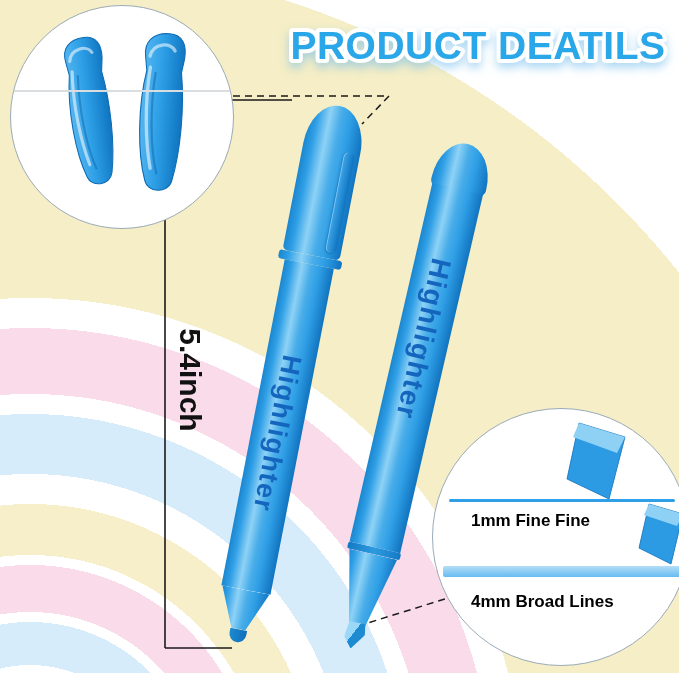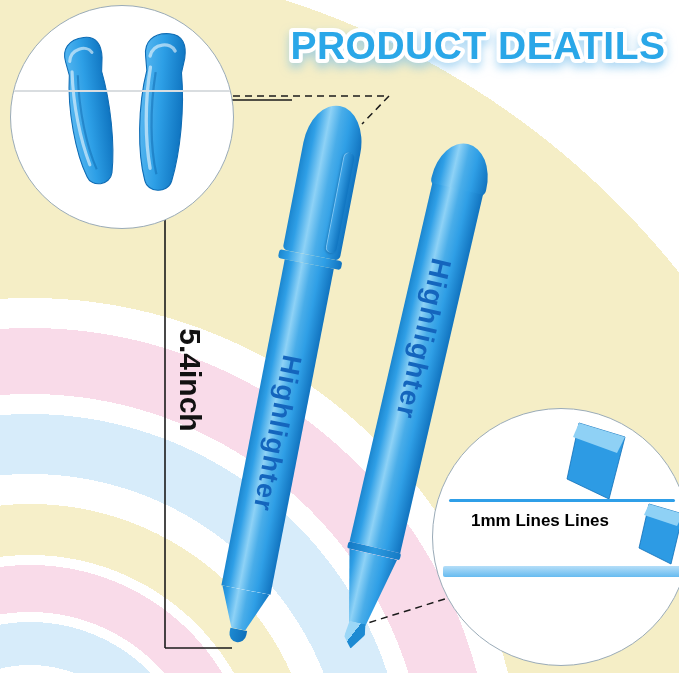--- a/index.html
+++ b/index.html
@@ -156,26 +156,29 @@
     <div class="chisel"></div>
   </div>
 
   <div class="circle bottom">
     <svg class="tip1" width="96" height="80">
       <polygon class="tip-body" points="30,2 76,16 60,78 18,58"></polygon>
       <polygon class="tip-facet" points="30,2 76,16 68,32 24,16"></polygon>
     </svg>
     <div class="fine-line"></div>
     <div class="tip-lbl fine-lbl">
-      <span>1mm Lines Lines</span>
+      <span>1mm Fine Fine</span>
     </div>
     <div class="broad-line"></div>
     <svg class="tip2" width="72" height="66">
       <polygon class="tip-body" points="22,2 56,12 44,62 12,46"></polygon>
       <polygon class="tip-facet" points="22,2 56,12 50,24 17,13"></polygon>
     </svg>
+    <div class="tip-lbl broad-lbl">
+      <span>4mm Broad Lines</span>
+    </div>
   </div>
 
   <svg class="title-svg" width="404" height="66">
     <text x="202" y="47" text-anchor="middle">PRODUCT DEATILS</text>
   </svg>
 
 </div>
 
 </body></html>

